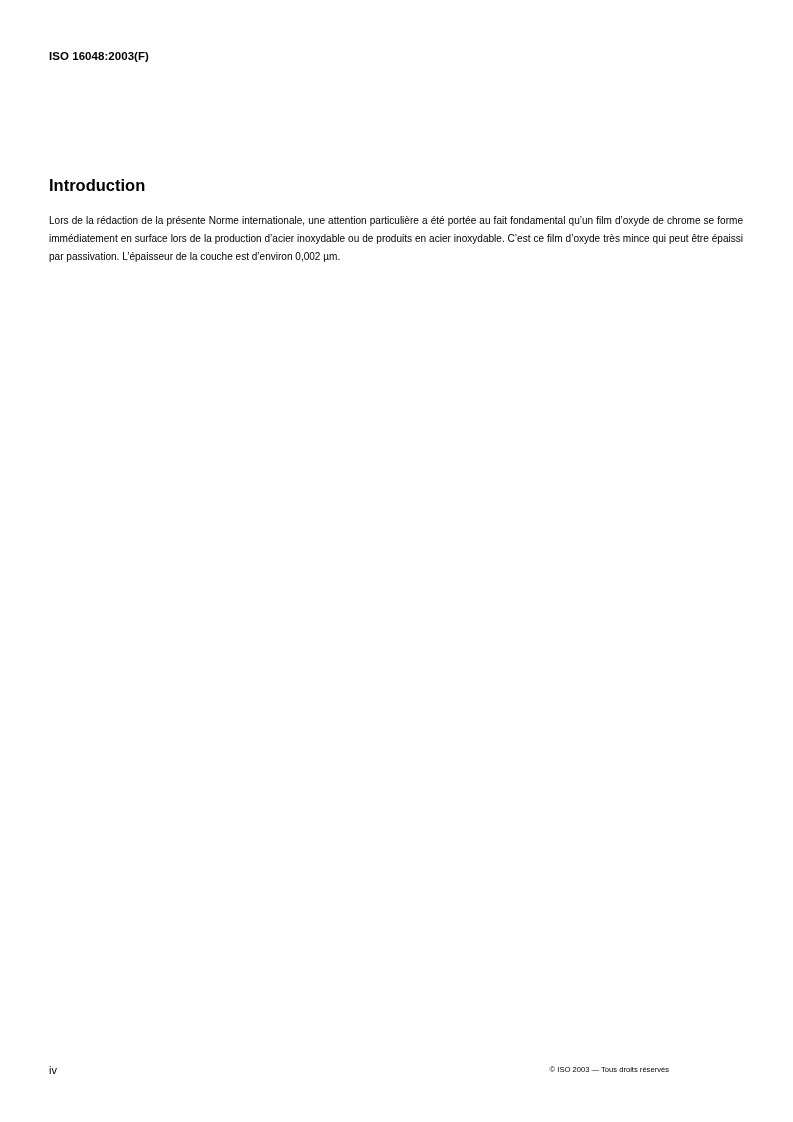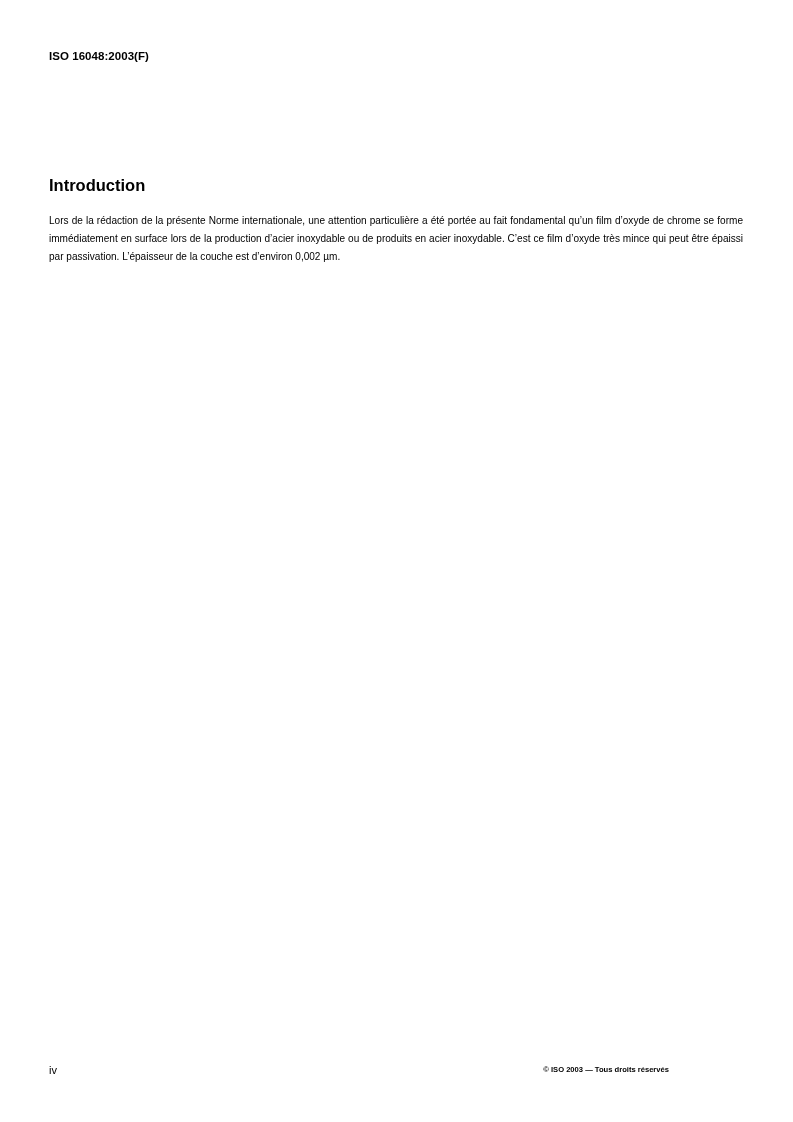--- a/index.html
+++ b/index.html
@@ -52,21 +52,20 @@
       position: absolute;
       left: 49px;
       top: 1064px;
       font-size: 11px;
     }
     .footer-copyright {
       position: absolute;
       right: 50px;
       top: 1065px;
       font-size: 7.6px;
-      font-weight: bold;
     }
   </style>
 </head>
 <body>
 
 <div class="page">
   <div class="doc-header">ISO 16048:2003(F)</div>
 
   <h1 class="section-title">Introduction</h1>
 

